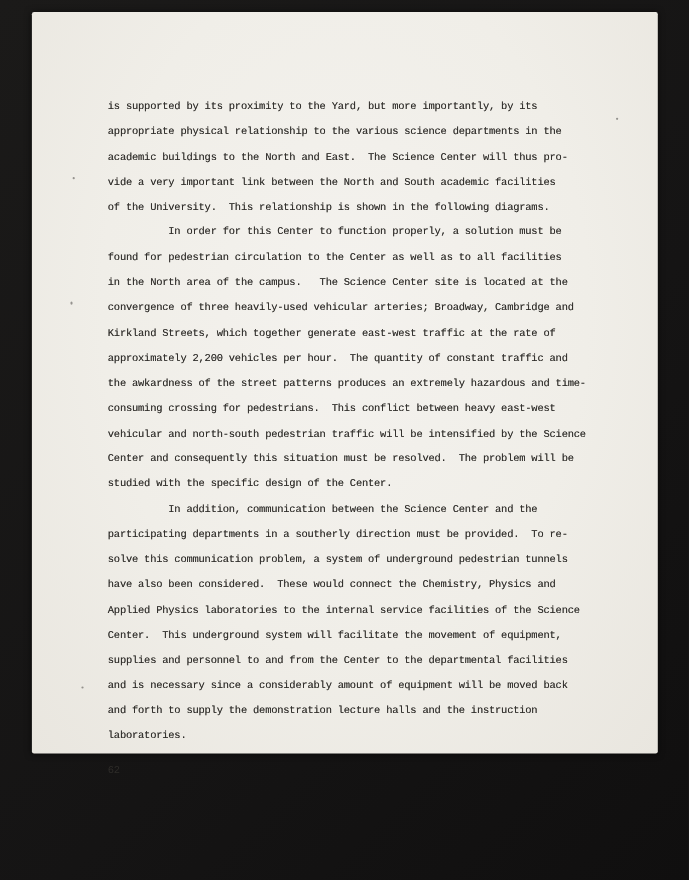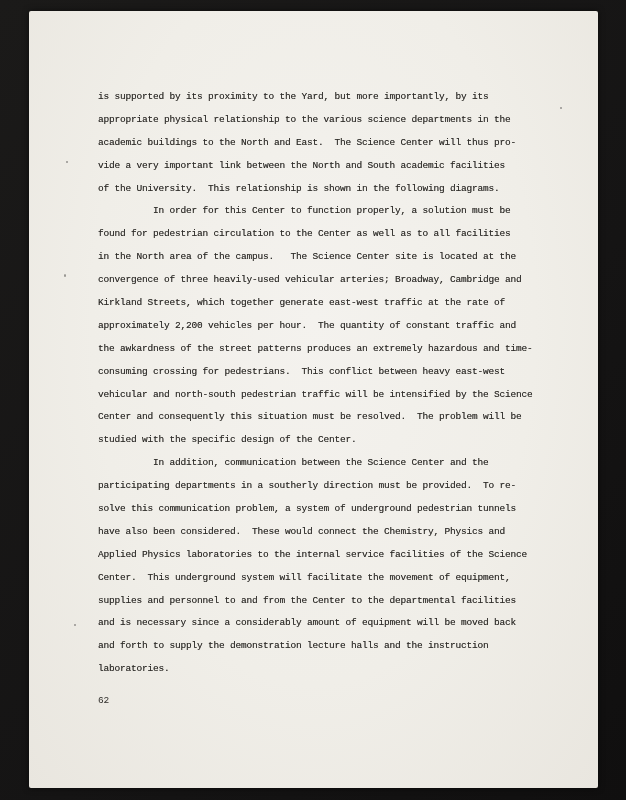--- a/index.html
+++ b/index.html
@@ -15,21 +15,21 @@
     position: relative;
     width: 626px;
     height: 800px;
     background: linear-gradient(135deg, #1b1a19 0%, #151414 60%, #100f0f 100%);
   }
   .page {
     position: absolute;
     left: 29px;
     top: 11px;
     width: 569px;
-    height: 777px;
+    height: 674px;
     background:
       radial-gradient(ellipse at 50% 40%, #f4f2ee 0%, #f0eee8 55%, #e9e6df 100%);
     box-shadow: 0 0 6px rgba(0,0,0,0.55);
     border-radius: 2px;
   }
   .text-block {
     position: absolute;
     left: 69px;
     top: 75px;
     width: 450px;

